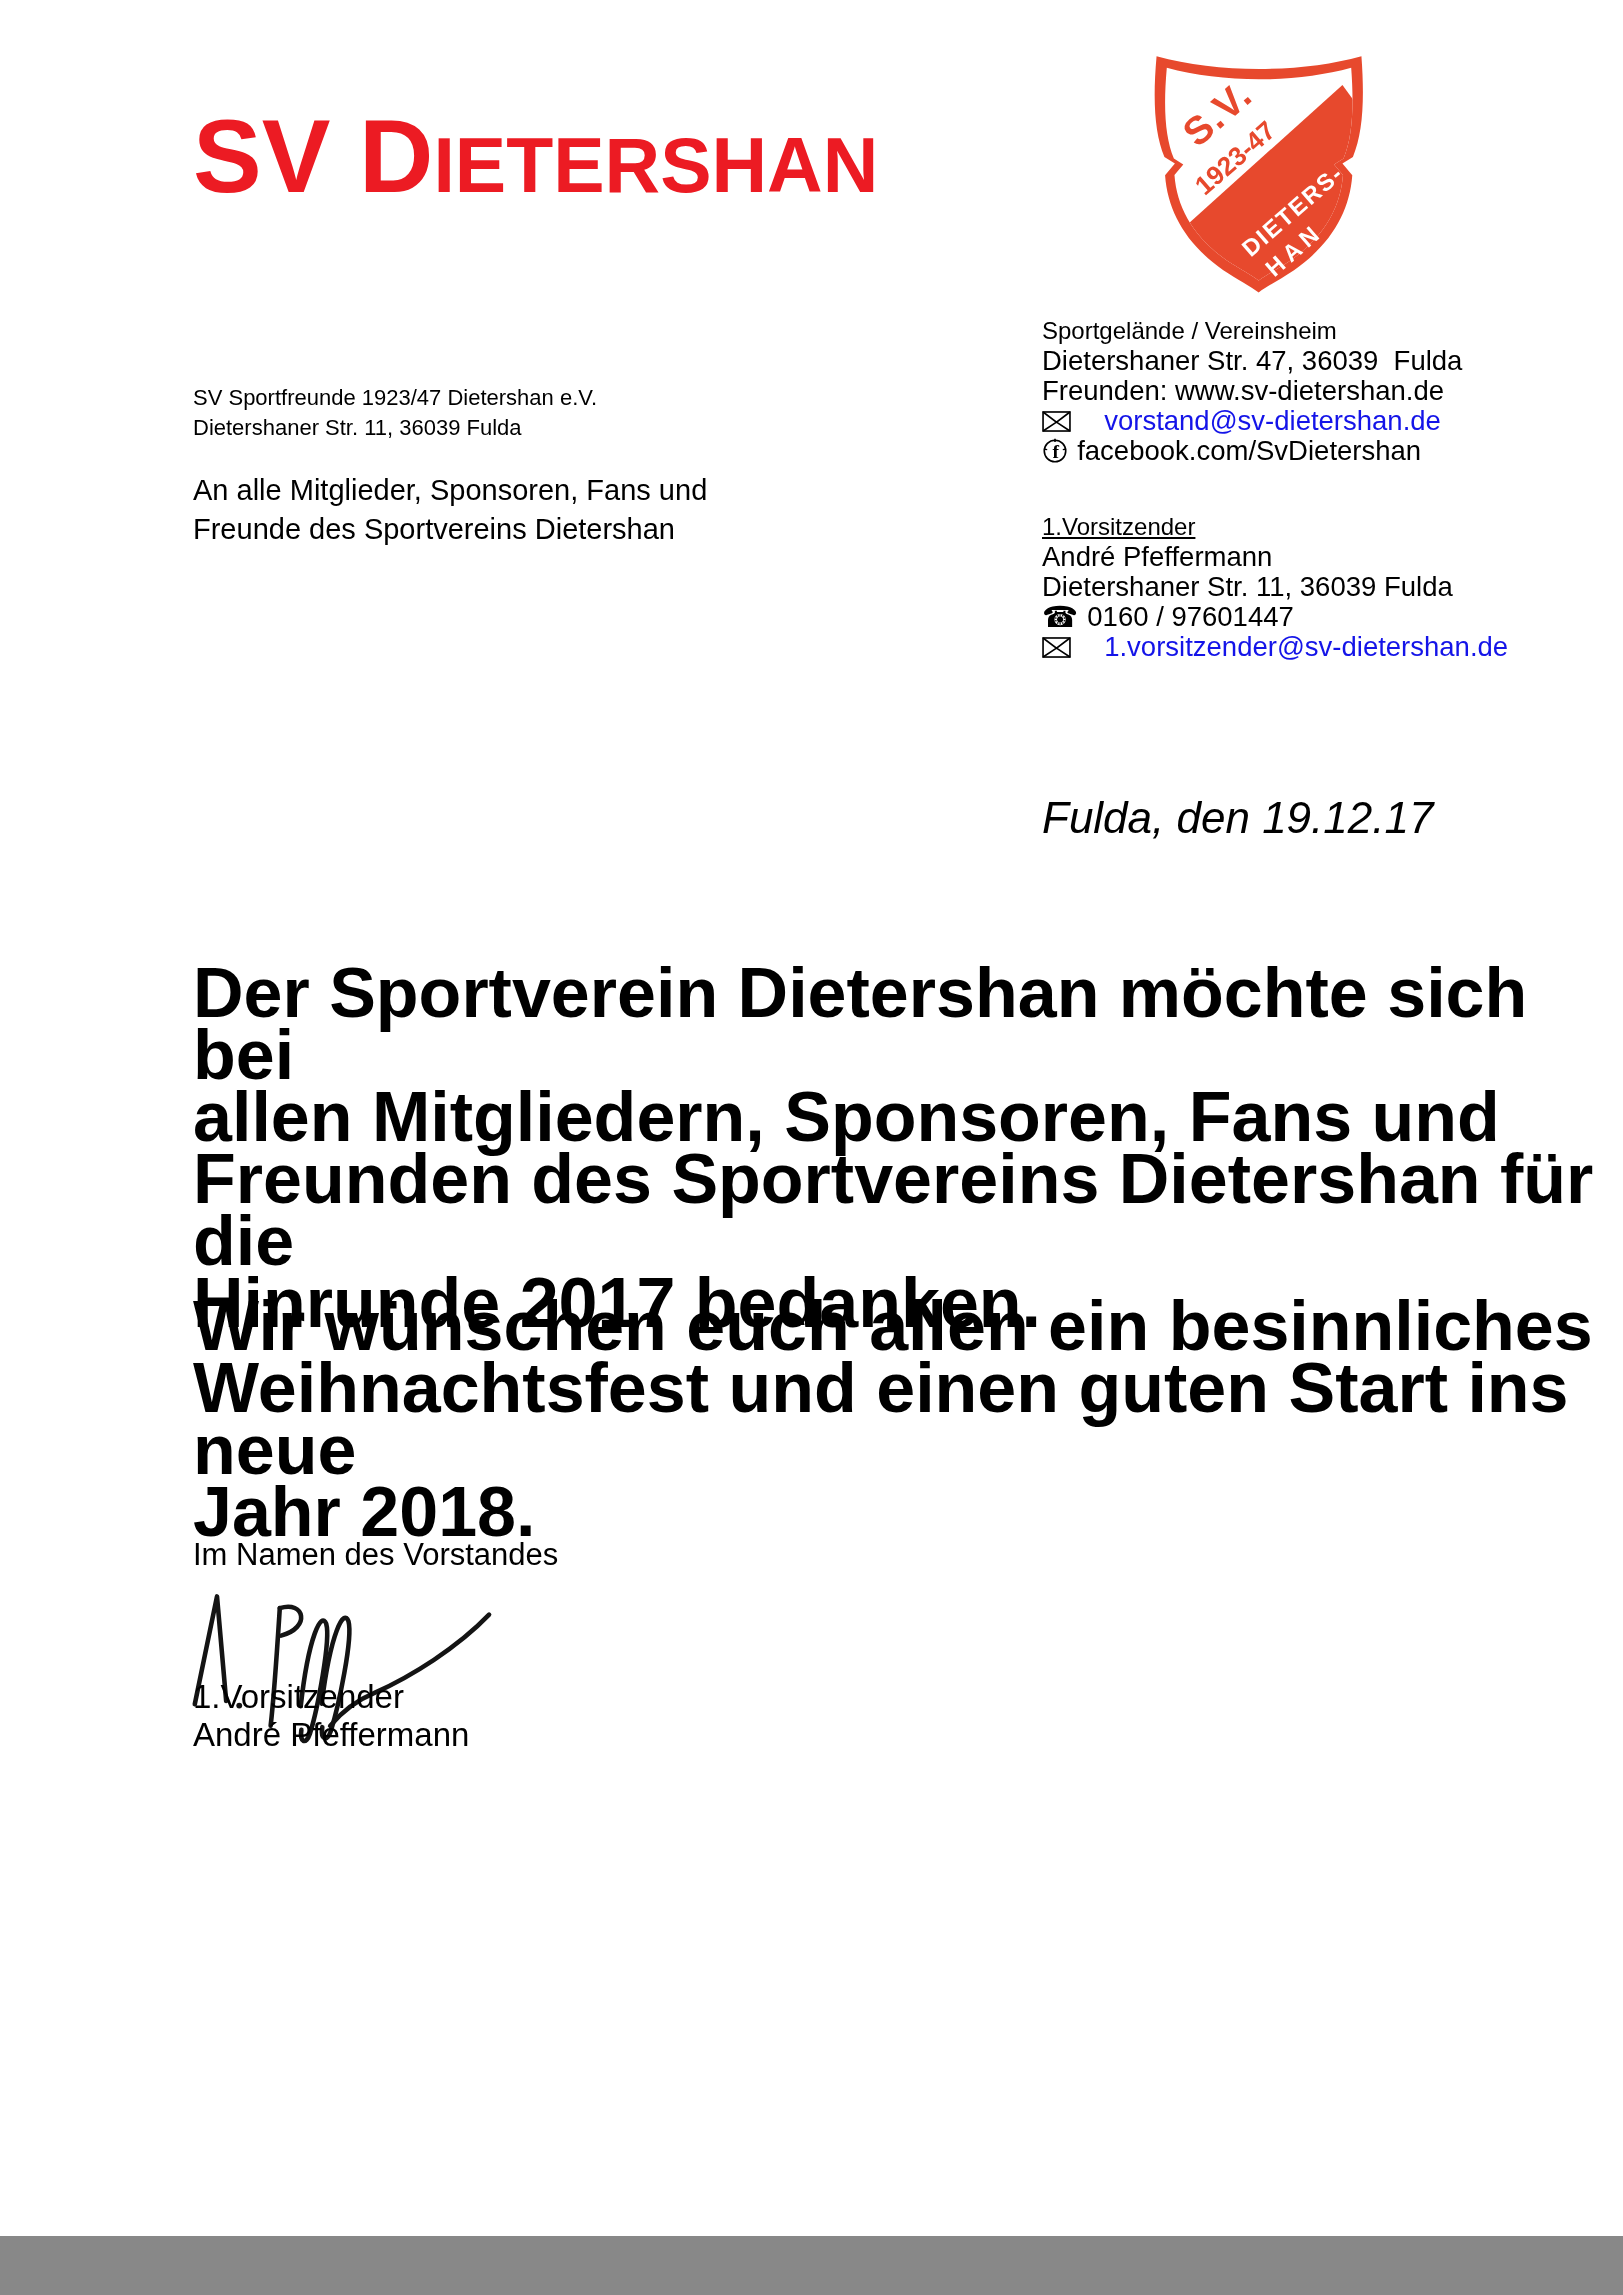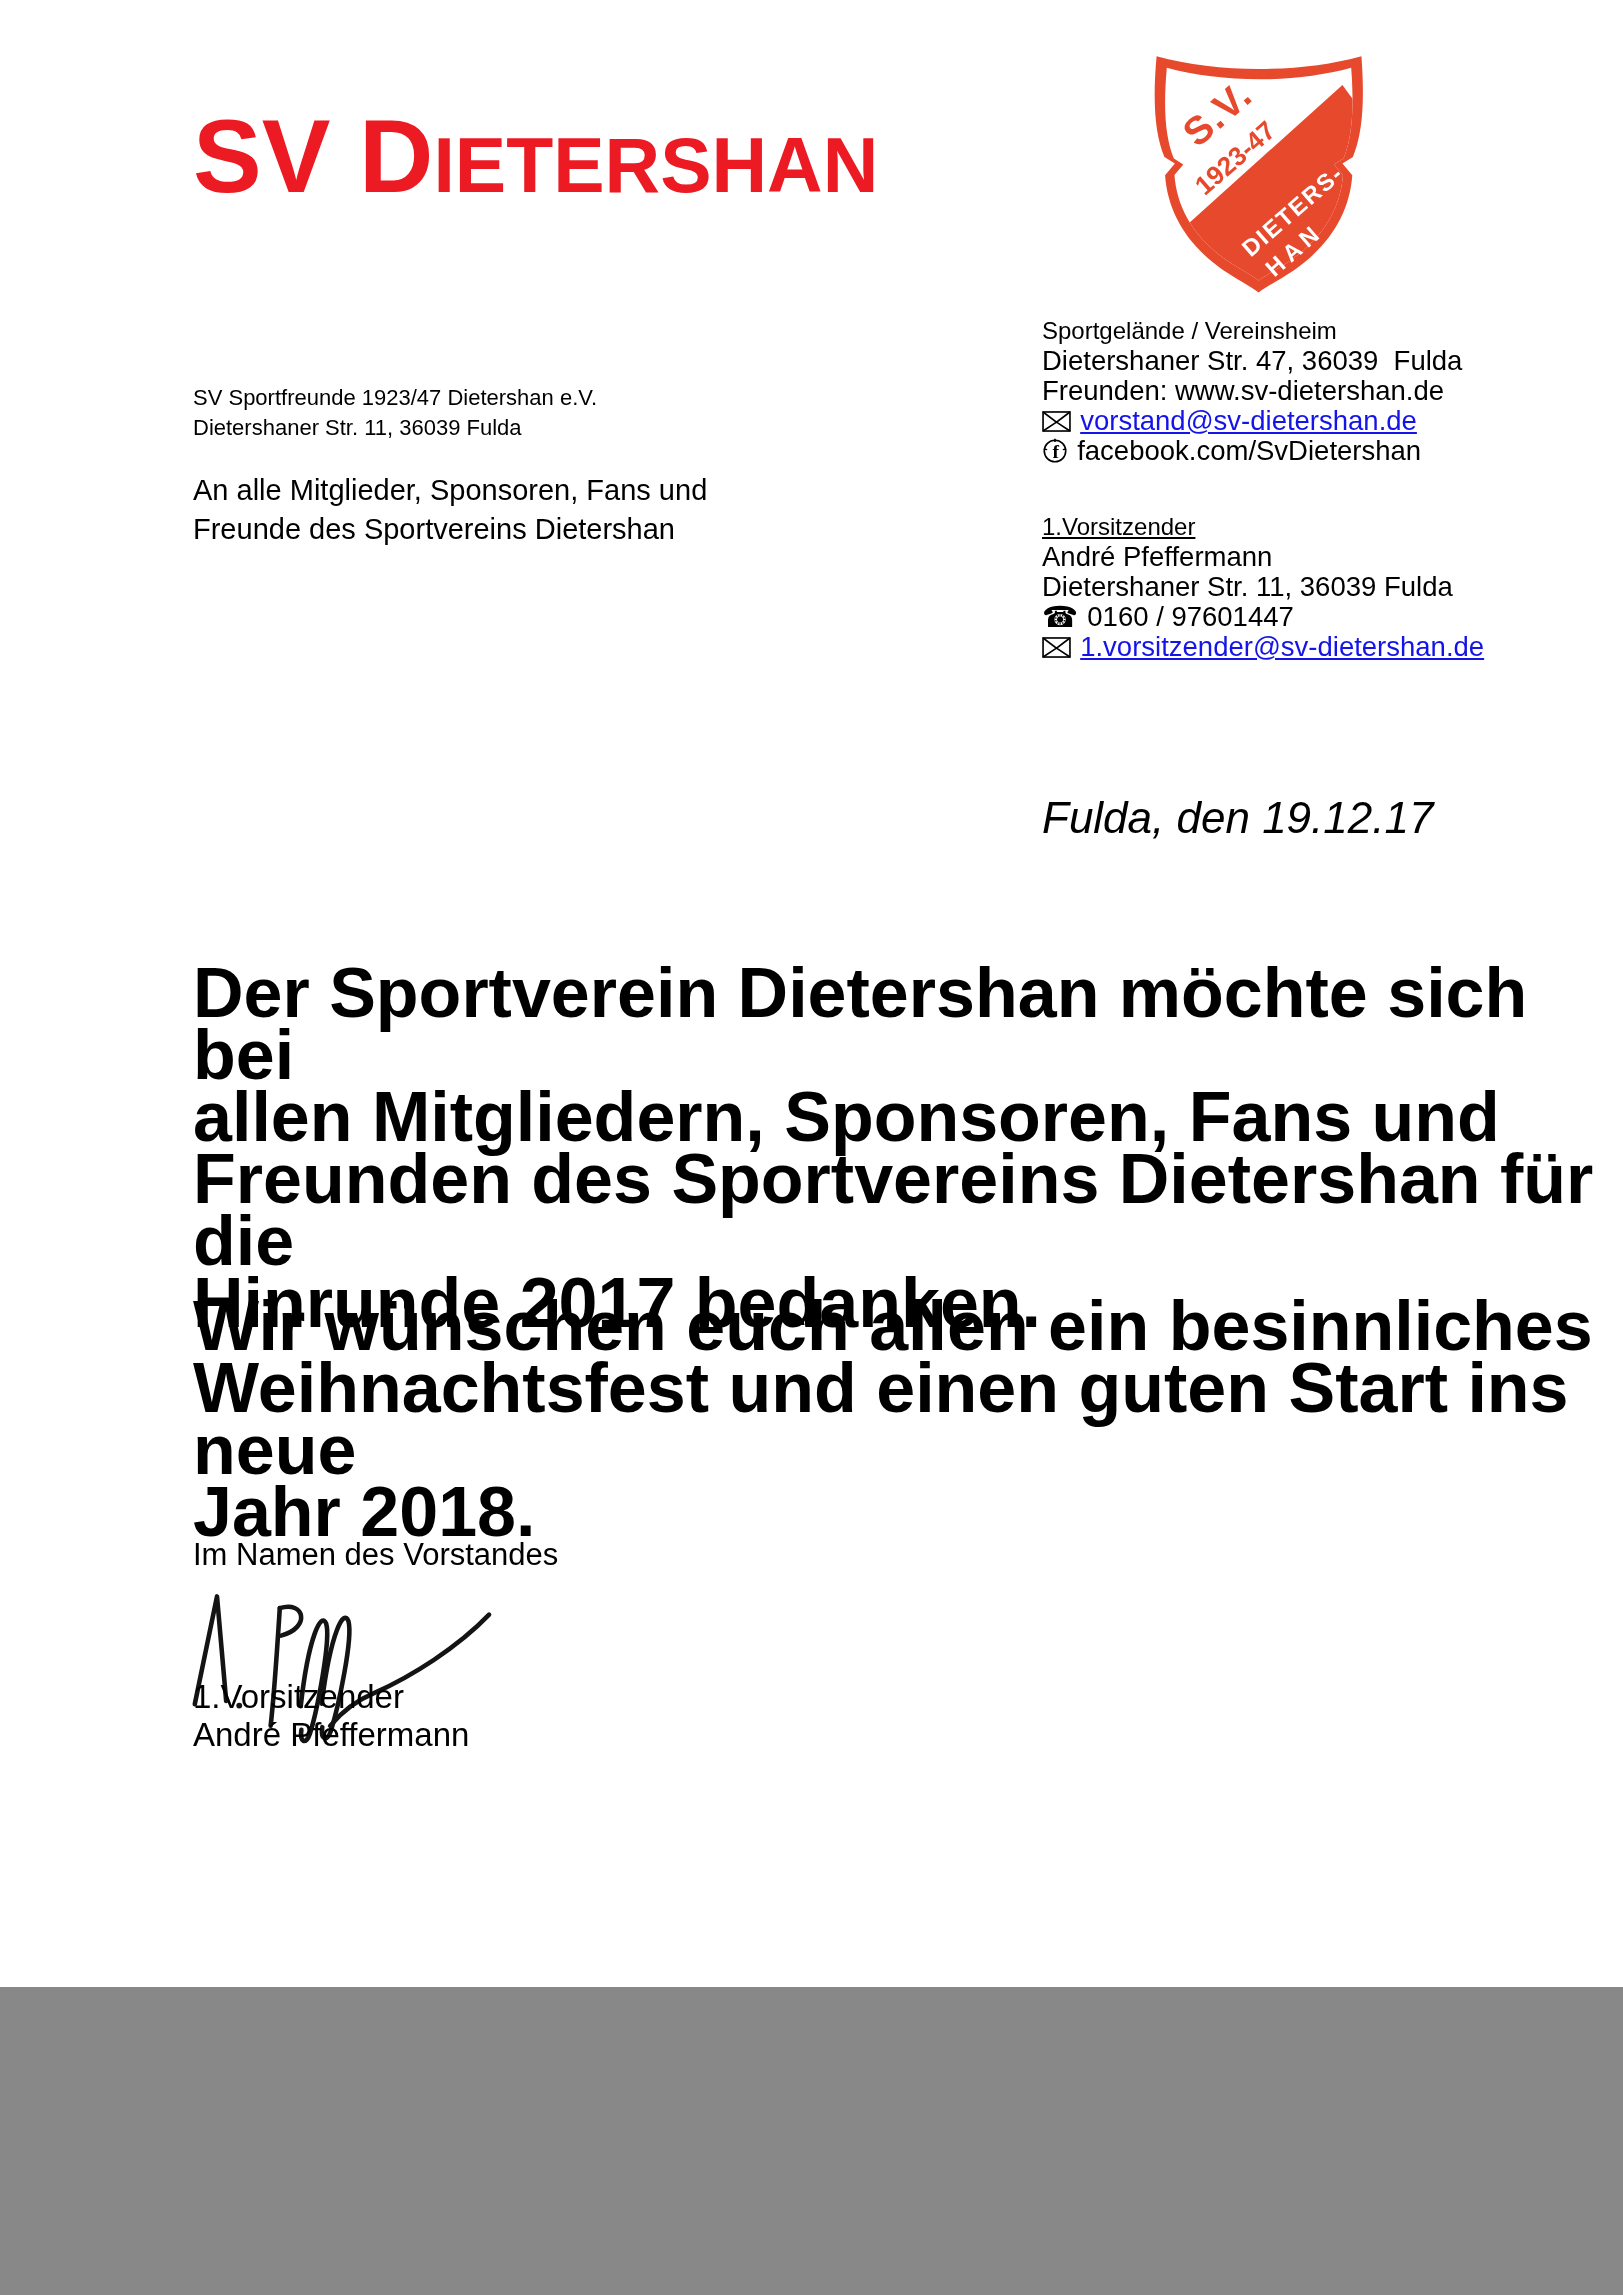--- a/index.html
+++ b/index.html
@@ -1,38 +1,38 @@
 <!DOCTYPE html>
 <html style="--title-red: #EC1B23; --link-blue: #1414E8;font-size:10.5px"><head>
 <meta charset="utf-8">
 <style>
   html,body{margin:0;padding:0;background:#888;}
   .page{
-    position:relative; width:1623px; height:1987px; background:#fff;
+    position:relative; width:1623px; height:2236px; background:#fff;
     overflow:hidden; font-family:"Liberation Sans",sans-serif; color:#000;
   }
   .abs{position:absolute;}
   .bind-text{white-space:pre-wrap;}
 
   
   .title{left:193px; top:103px; font-weight:bold; color:var(--title-red,#EC1B23); line-height:1.05; white-space:nowrap;}
   .title .lead{font-size:103px;}
   .title .rest{font-size:77px;}
 
   
   .sender{left:193px; top:383px; font-size:22px; line-height:30px;}
   .recipient{left:193px; top:471px; font-size:29px; line-height:39px;}
 
   
   .contact{left:1042px; top:316px;}
   .chairman{left:1042px; top:512px;}
   .col-heading{font-size:24px; line-height:30px;}
   .col-heading.underlined{text-decoration:underline;}
   .col-line{font-size:27.5px; line-height:30px; display:flex; align-items:center; gap:9.2px; white-space:pre-wrap;}
-  .link{color:var(--link-blue,#0000EE); text-decoration:underline; cursor:pointer;}
+  .link{color:var(--link-blue,#0000EE); cursor:pointer;margin-left:24px;}
   .phone-glyph{font-family:"DejaVu Sans",sans-serif; font-size:29px; line-height:30px;}
 
   .date{left:1042px; top:798px; font-size:44px; line-height:39px;font-style:italic;}
 
   
   .para{left:193px; font-size:70px; font-weight:bold; line-height:62px; white-space:pre-line;}
   .para1{top:962px;}
   .para2{top:1295px;}
 
   .closing-lead{left:193px; top:1536px; font-size:31px; line-height:37px;}

